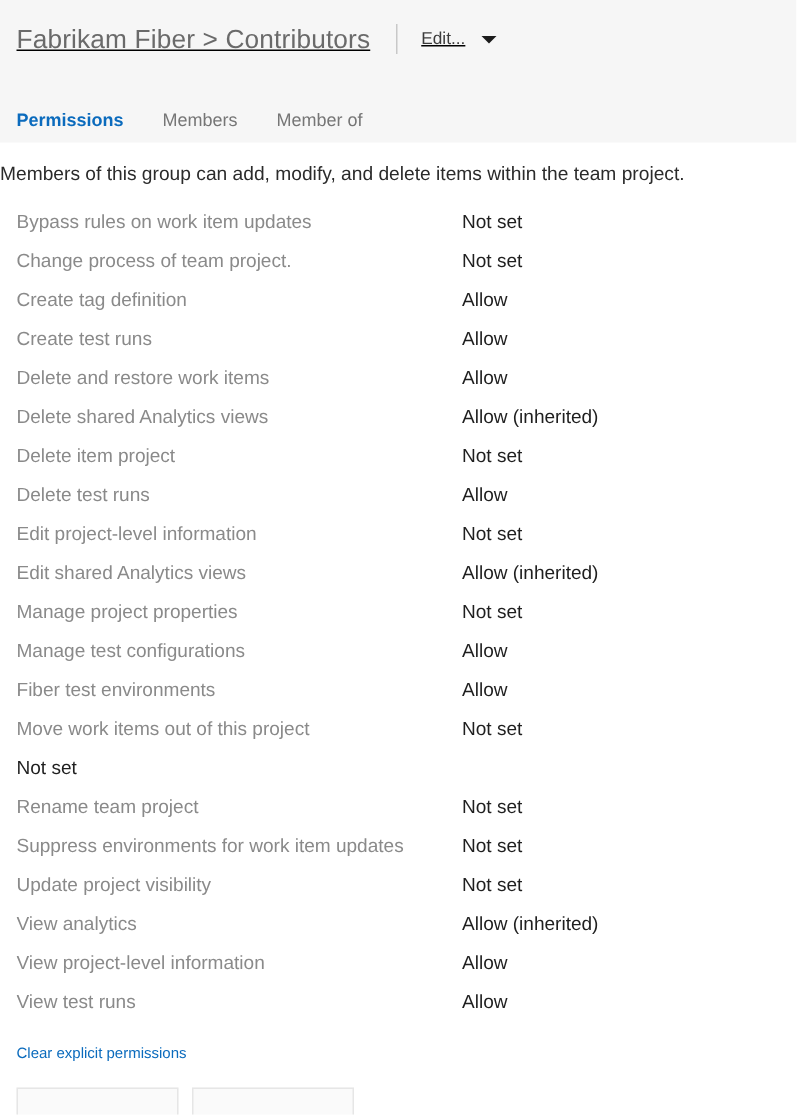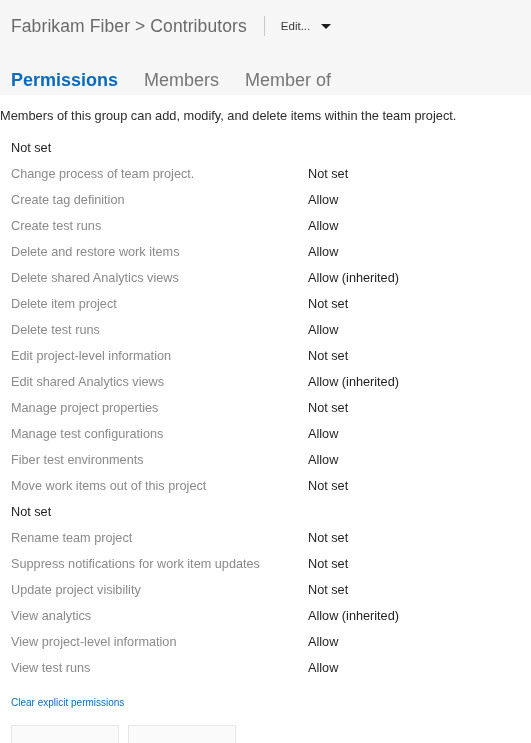--- a/index.html
+++ b/index.html
@@ -32,20 +32,21 @@
     background: #f6f6f6;
   }
 
   .title-row {
     position: absolute;
     left: 11px;
     top: 13px;
     display: flex;
     align-items: center;
     height: 26px;
+    text-decoration: underline;
   }
 
   .group-title {
     font-size: 17.5px;
     font-weight: 400;
     color: #6a6a6a;
     letter-spacing: 0.1px;
     white-space: nowrap;
     line-height: 26px;
   }
@@ -84,21 +85,21 @@
   
   .tabs {
     position: absolute;
     left: 11px;
     top: 71px;
     display: flex;
     align-items: flex-start;
   }
 
   .tab {
-    font-size: 18px;
+    font-size: 12px;
     white-space: nowrap;
     cursor: pointer;
     padding: 0;
     line-height: 18px;
   }
 
   .tab + .tab {
     margin-left: 26px;
   }
 
@@ -216,20 +217,21 @@
     </div>
 
   </div>
 
   <div class="content">
 
     <p class="description">Members of this group can add, modify, and delete items within the team project.</p>
 
     <ul class="perm-list" id="perm-list">
         <li class="perm-row">
+          <span class="perm-name">Bypass rules on work item updates</span>
           <span class="perm-value">Not set</span>
         </li>
         <li class="perm-row">
           <span class="perm-name">Change process of team project.</span>
           <span class="perm-value">Not set</span>
         </li>
         <li class="perm-row">
           <span class="perm-name">Create tag definition</span>
           <span class="perm-value">Allow</span>
         </li>
@@ -278,21 +280,21 @@
           <span class="perm-value">Not set</span>
         </li>
         <li class="perm-row">
           <span class="perm-value">Not set</span>
         </li>
         <li class="perm-row">
           <span class="perm-name">Rename team project</span>
           <span class="perm-value">Not set</span>
         </li>
         <li class="perm-row">
-          <span class="perm-name">Suppress notifications for work item updates</span>
+          <span class="perm-name">Suppress environments for work item updates</span>
           <span class="perm-value">Not set</span>
         </li>
         <li class="perm-row">
           <span class="perm-name">Update project visibility</span>
           <span class="perm-value">Not set</span>
         </li>
         <li class="perm-row">
           <span class="perm-name">View analytics</span>
           <span class="perm-value">Allow (inherited)</span>
         </li>

